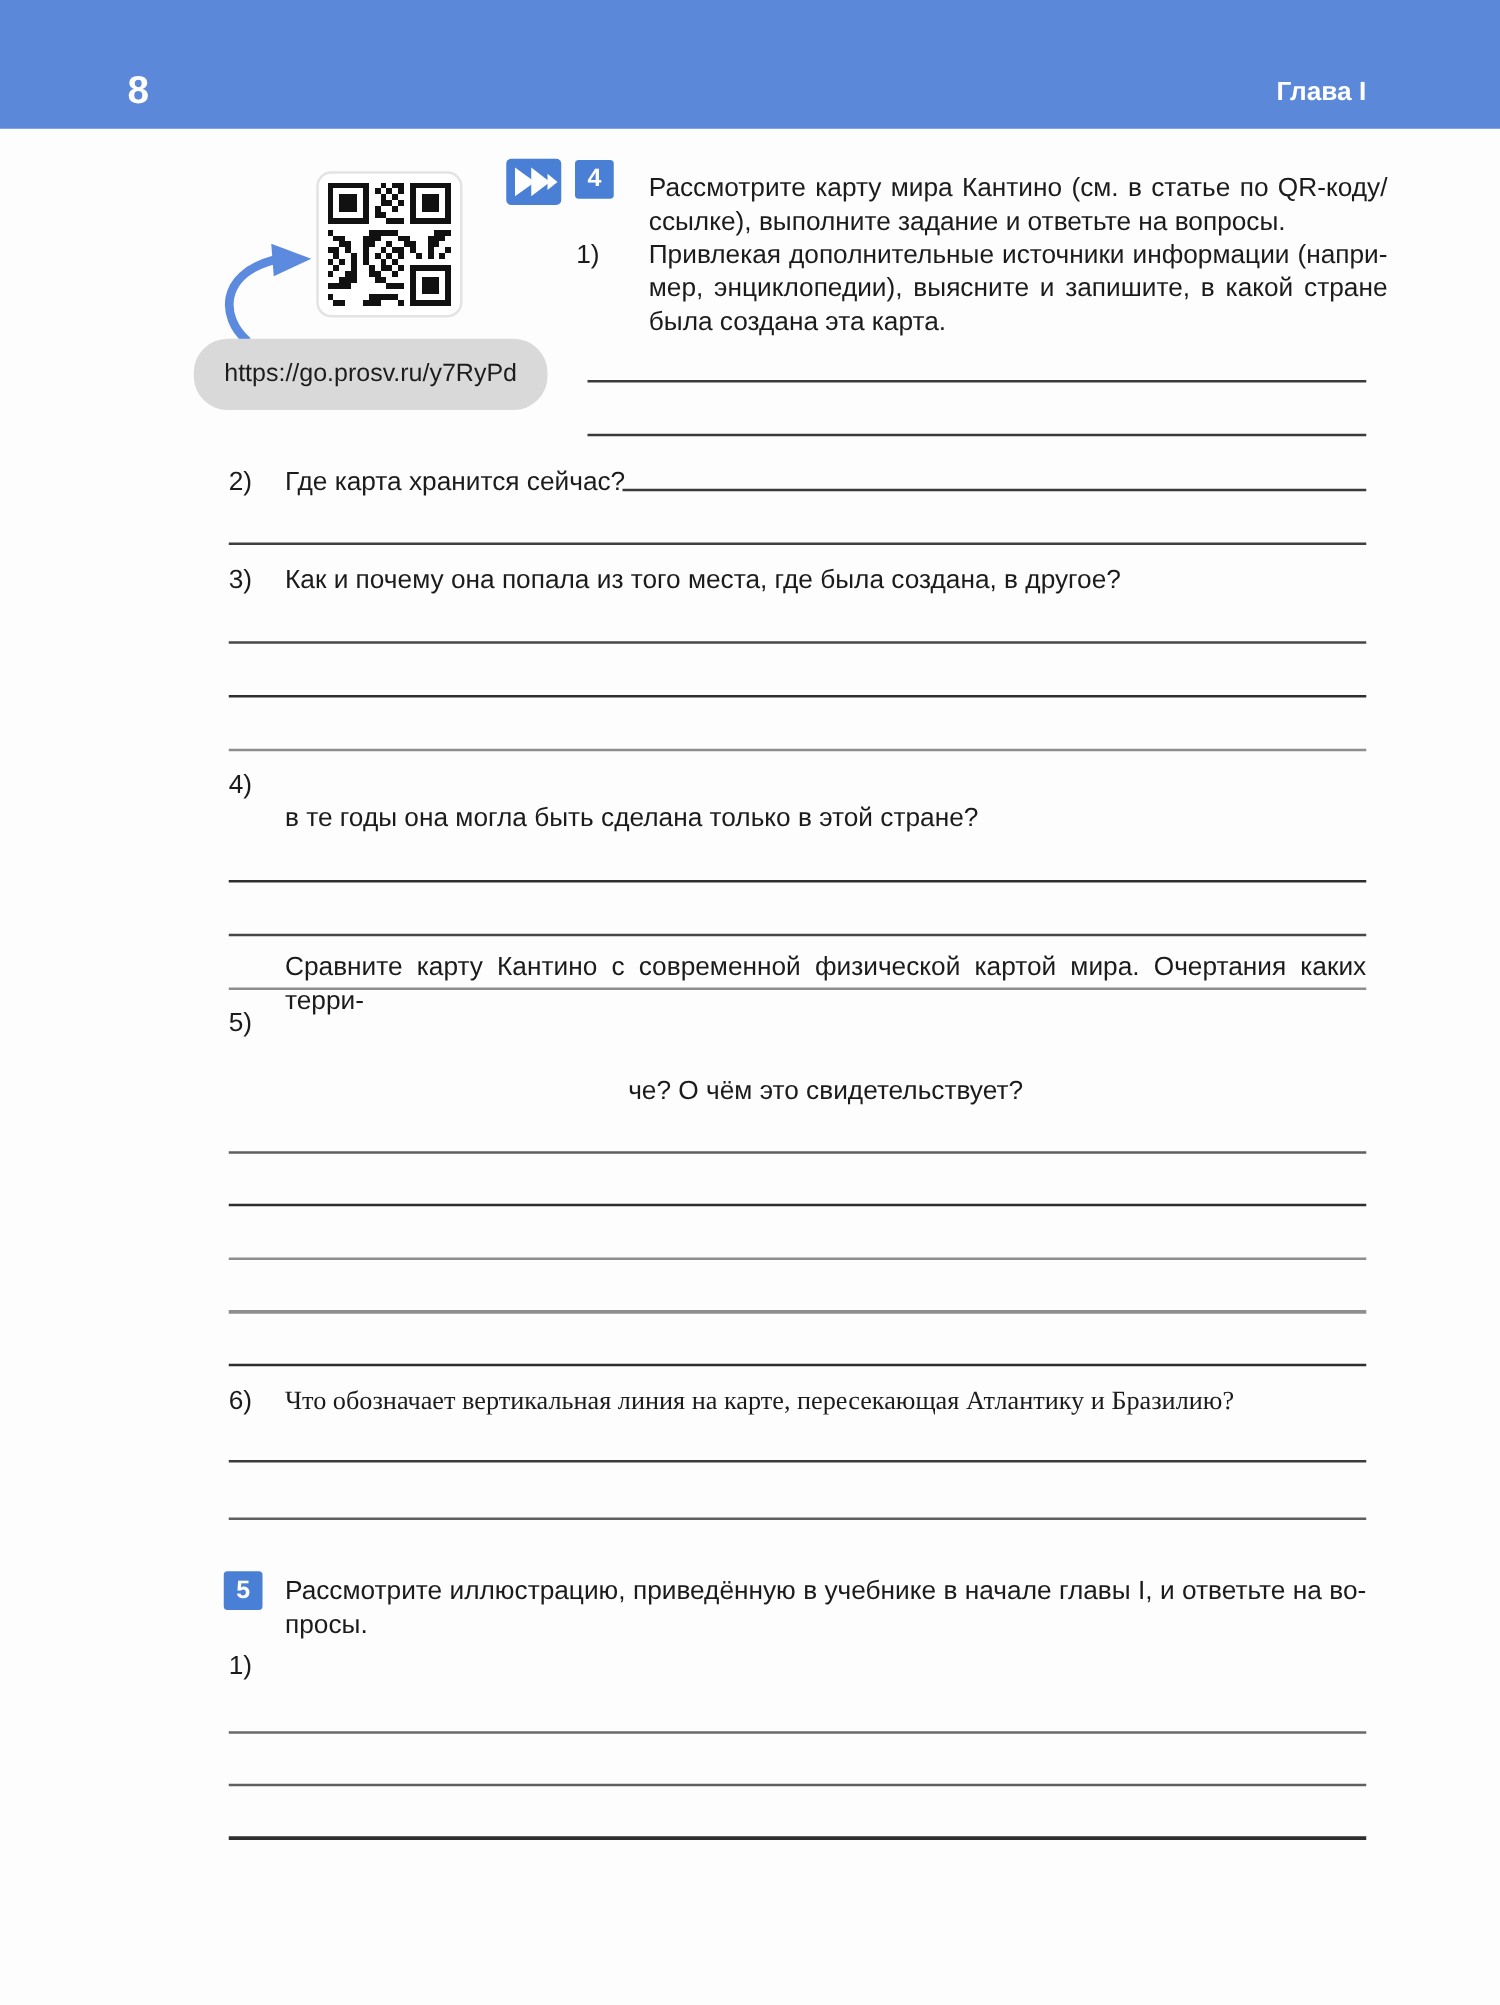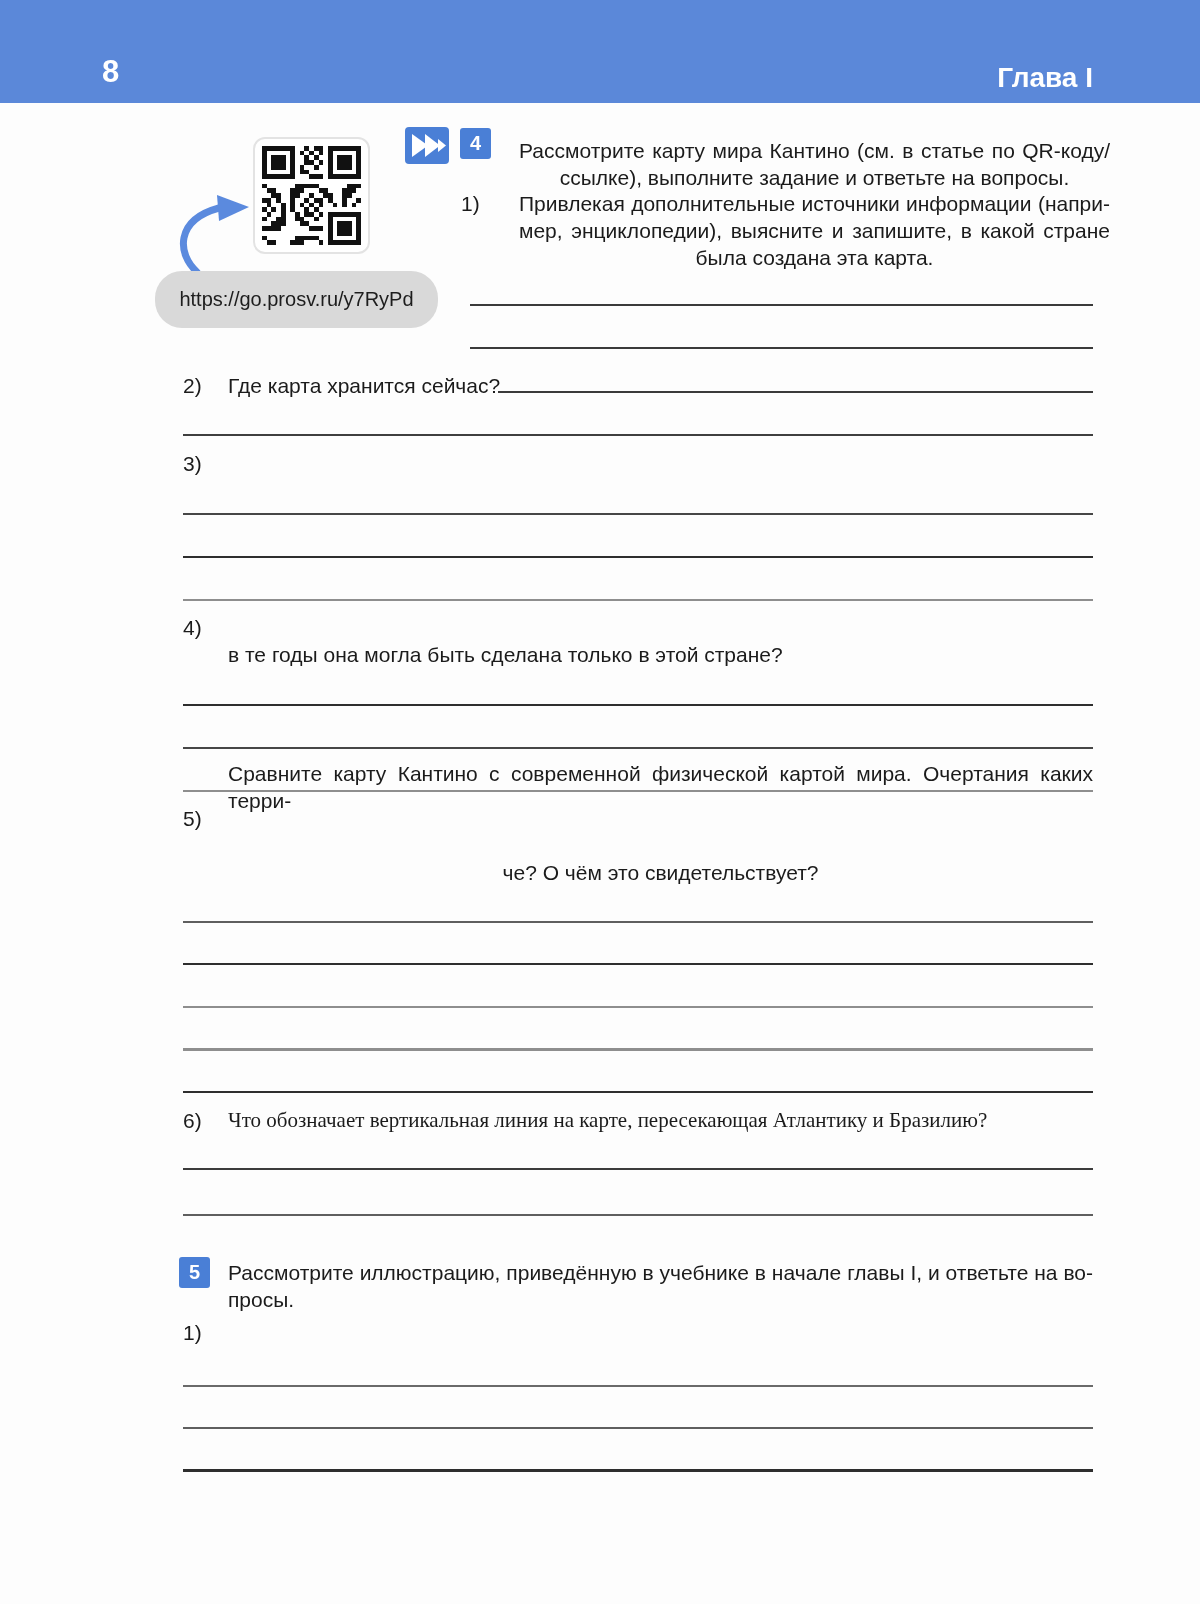--- a/index.html
+++ b/index.html
@@ -2,24 +2,24 @@
 <html><head>
 <meta charset="utf-8">
 <style>
   html,body {margin:0; padding:0; background:#ffffff;}
   .page {position:relative; width:1200px; height:1604px; background:#fdfdfd;
          font-family:"Liberation Sans","DejaVu Sans",sans-serif; color:#1b1b1b; overflow:hidden;}
 
   
   .header {position:absolute; left:0; top:0; width:1200px; height:103px; background:#5b88d9;}
   .pagenum {position:absolute; left:102px; top:54px; font-size:31px; font-weight:bold; color:#ffffff;}
-  .chapter {position:absolute; right:107px; top:62px; font-size:28px; font-weight:bold; color:#ffffff;}
-
-  
-  .t   {position:absolute; font-size:21px; line-height:27px; color:#1b1b1b;text-align:center;}
+  .chapter {position:absolute; right:107px; top:62px; font-size:21px; font-weight:bold; color:#ffffff;}
+
+  
+  .t   {position:absolute; font-size:21px; line-height:27px; color:#1b1b1b;}
   .num {position:absolute; left:183px; font-size:21px; line-height:27px;}
   .qtext {position:absolute; left:228px; width:865px; font-size:21px; line-height:27px;}
   .tw {left:519px; width:591px;}
   .jl {text-align:justify; text-align-last:justify; -moz-text-align-last:justify;}
 
   
   .rule {position:absolute; height:2px; background:#474747;}
   .rule.g {background:#8e8e8e;}
   .rule.d {background:#2e2e2e;}
   .rule.m {background:#5f5f5f;}
@@ -195,20 +195,21 @@
 
   <div class="rule" style="left:470px; top:304px; width:623px; background:#3a3a3a;"></div>
   <div class="rule" style="left:470px; top:347px; width:623px; background:#3a3a3a;"></div>
 
   <div class="num" style="top:372px;">2)</div>
   <div class="t" style="left:228px; top:372px;">Где карта хранится сейчас?</div>
   <div class="rule" style="left:498px; top:391px; width:595px; background:#3a3a3a;"></div>
   <div class="rule" style="left:183px; top:434px; width:910px; background:#3f3f3f;"></div>
 
   <div class="num" style="top:450px;">3)</div>
+  <div class="t" style="left:228px; top:450px;">Как и почему она попала из того места, где была создана, в другое?</div>
   <div class="rule" style="left:183px; top:513px; width:910px;"></div>
   <div class="rule d" style="left:183px; top:556px; width:910px;"></div>
   <div class="rule g" style="left:183px; top:599px; width:910px;"></div>
 
   <div class="num" style="top:614px;">4)</div>
   <div class="qtext" style="top:641px;">в те годы она могла быть сделана только в этой стране?</div>
   <div class="rule d" style="left:183px; top:704px; width:910px;"></div>
   <div class="rule" style="left:183px; top:747px; width:910px;"></div>
   <div class="rule g" style="left:183px; top:790px; width:910px;"></div>
 

